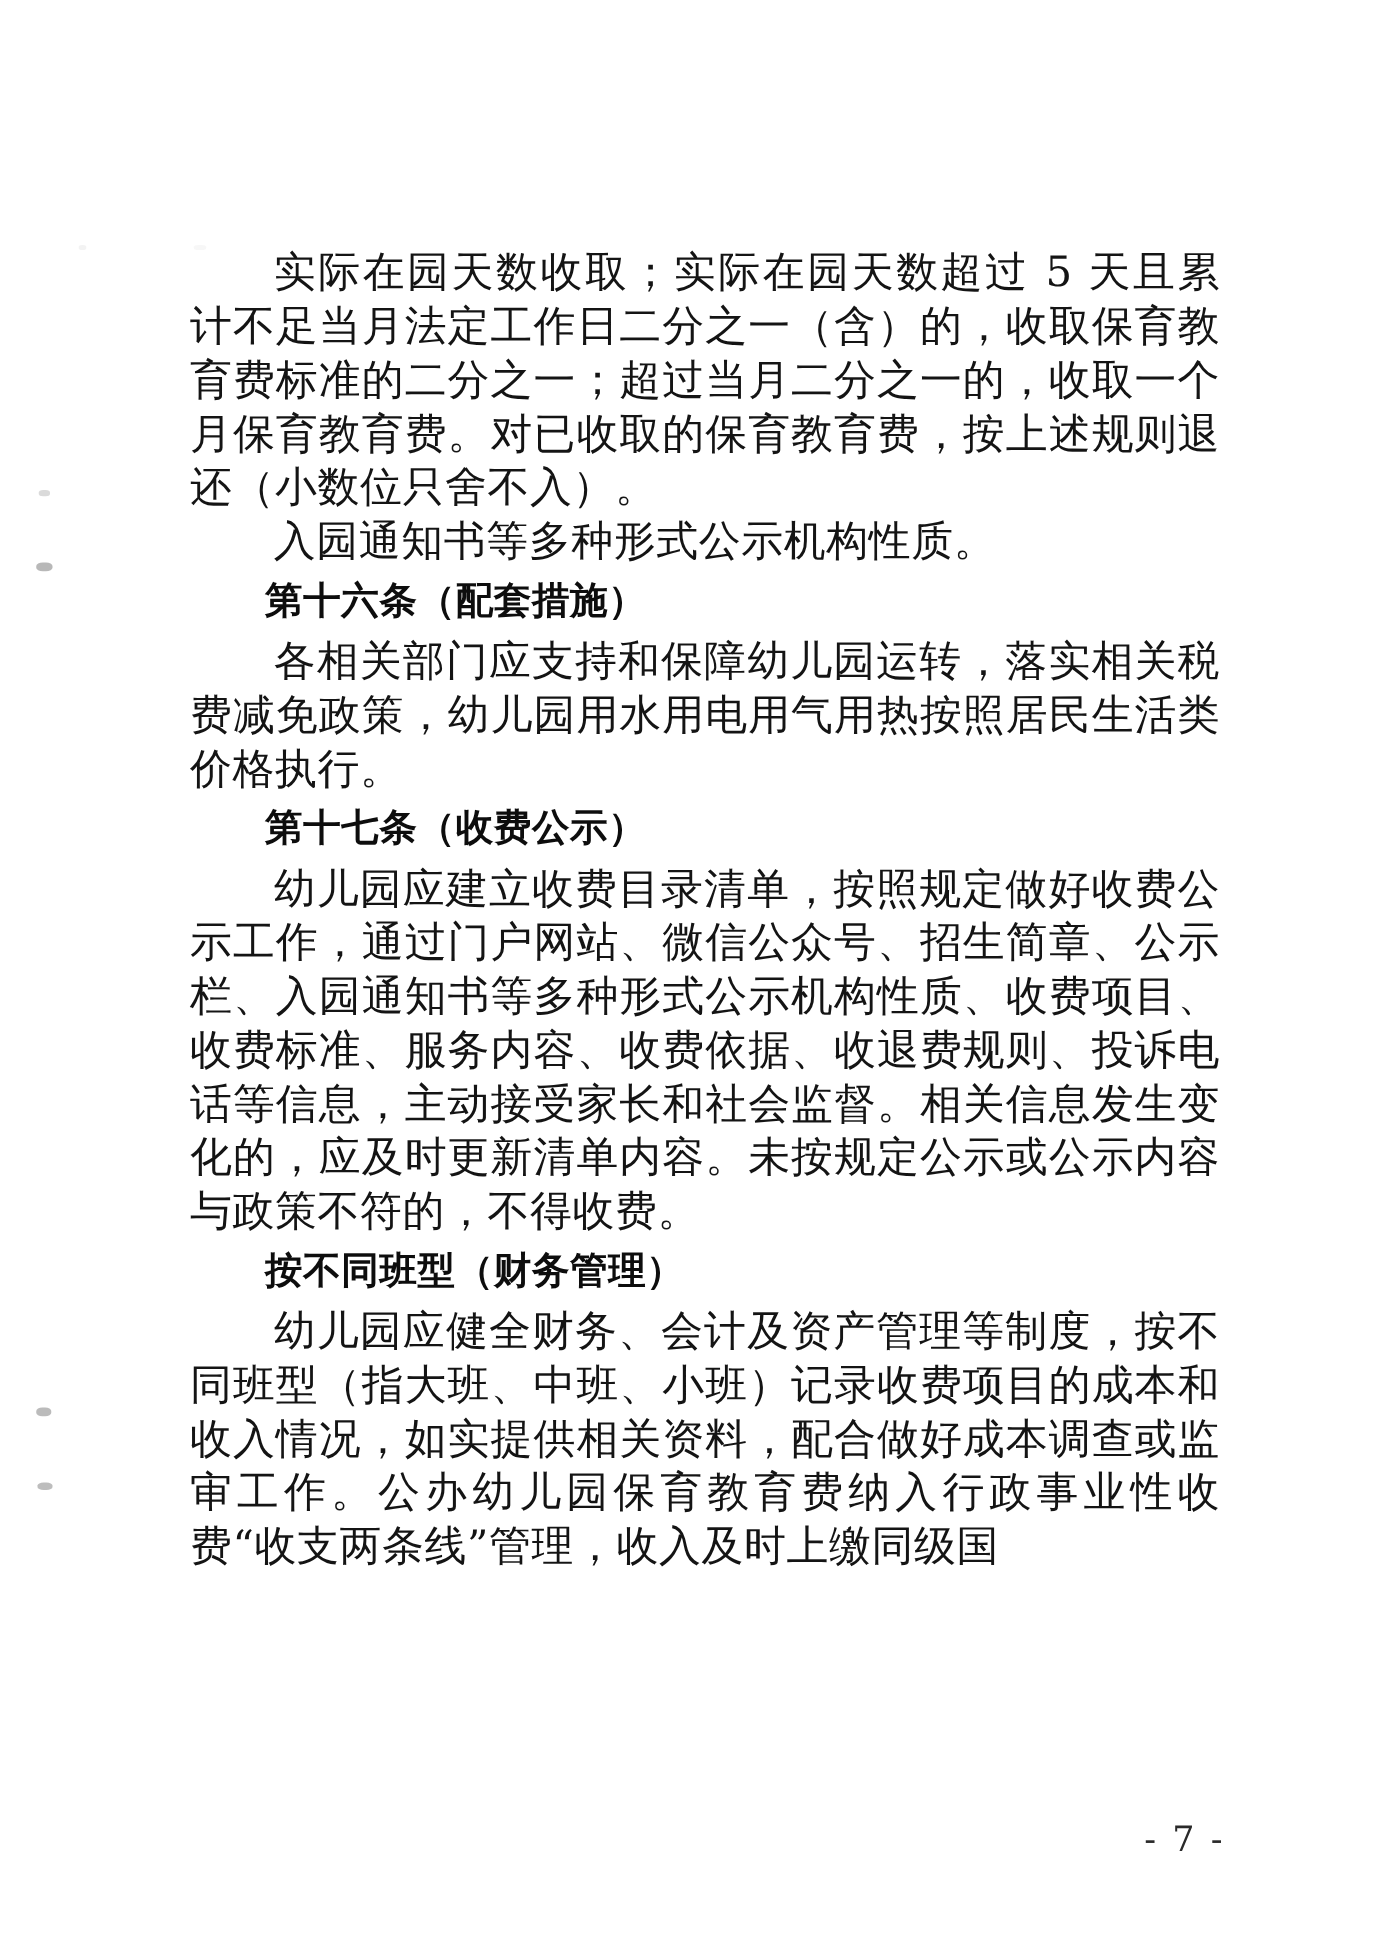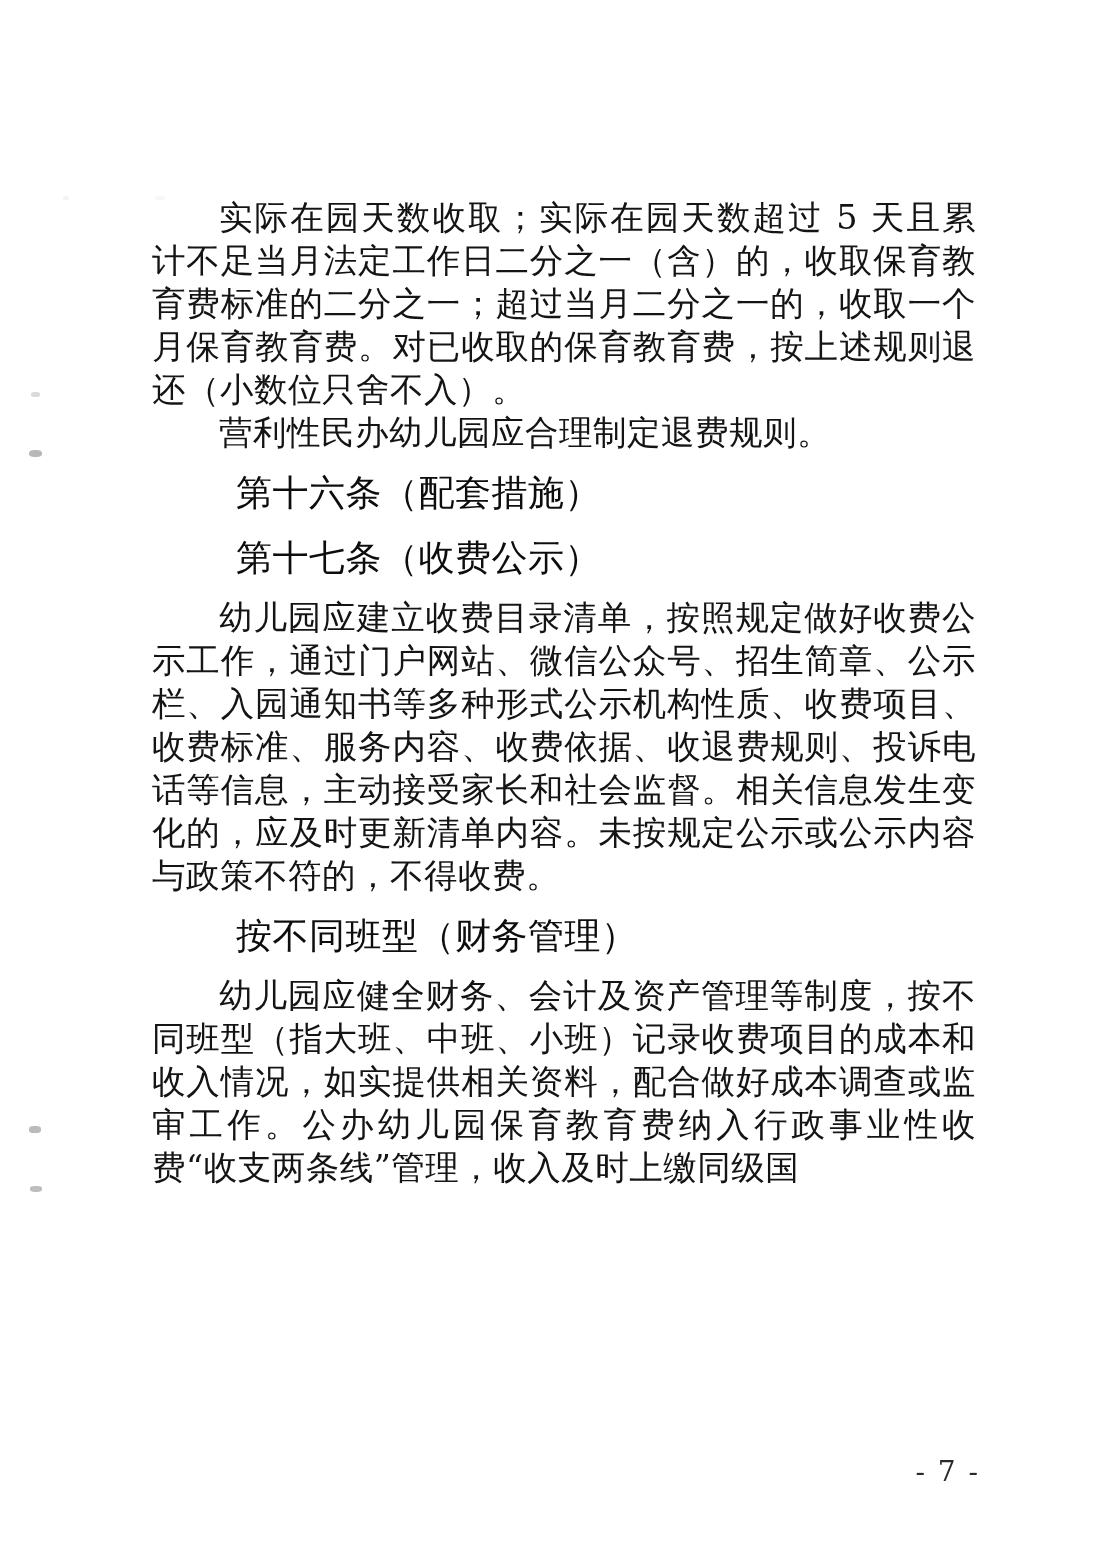--- a/index.html
+++ b/index.html
@@ -46,25 +46,25 @@
     color: #141414;
     text-align: justify;
     text-justify: inter-character;
     text-indent: 2em;
     letter-spacing: 0.5px;
     font-family: "DejaVu Serif", "Liberation Serif", serif;
   }
 
   
   .heading {
-    margin: 12px;
-    font-size: 36px;
+    margin: 0;
+    font-size: 30px;
     line-height: 53px;
     color: #0d0d0d;
-    font-weight: 400;
+    font-weight: 700;
     text-indent: 2em;
     letter-spacing: 0.5px;
     font-family: "DejaVu Serif", "Liberation Serif", serif;
   }
 
   .page-number {
     position: absolute;
     right: 122px;
     top: 1455px;
     font-size: 28px;
@@ -84,25 +84,26 @@
   <span class="speckle s2"></span>
   <span class="speckle s3"></span>
   <span class="speckle s4"></span>
   <span class="speckle s5"></span>
   <span class="speckle s6"></span>
 
   <div class="content">
 
     <p class="para">实际在园天数收取；实际在园天数超过 5 天且累计不足当月法定工作日二分之一（含）的，收取保育教育费标准的二分之一；超过当月二分之一的，收取一个月保育教育费。对已收取的保育教育费，按上述规则退还（小数位只舍不入）。</p>
 
-    <p class="para">营利性民办幼儿园应合理制定退费规则。</p>
+    <p class="para">入园通知书等多种形式公示机构性质。</p>
 
     <h2 class="heading">第十六条（配套措施）</h2>
 
 
+    <p class="para">各相关部门应支持和保障幼儿园运转，落实相关税费减免政策，幼儿园用水用电用气用热按照居民生活类价格执行。</p>
 
     <h2 class="heading">第十七条（收费公示）</h2>
 
     <p class="para">幼儿园应建立收费目录清单，按照规定做好收费公示工作，通过门户网站、微信公众号、招生简章、公示栏、入园通知书等多种形式公示机构性质、收费项目、收费标准、服务内容、收费依据、收退费规则、投诉电话等信息，主动接受家长和社会监督。相关信息发生变化的，应及时更新清单内容。未按规定公示或公示内容与政策不符的，不得收费。</p>
 
     <h2 class="heading">按不同班型（财务管理）</h2>
 
     <p class="para">幼儿园应健全财务、会计及资产管理等制度，按不同班型（指大班、中班、小班）记录收费项目的成本和收入情况，如实提供相关资料，配合做好成本调查或监审工作。公办幼儿园保育教育费纳入行政事业性收费“收支两条线”管理，收入及时上缴同级国</p>
 
   </div>

